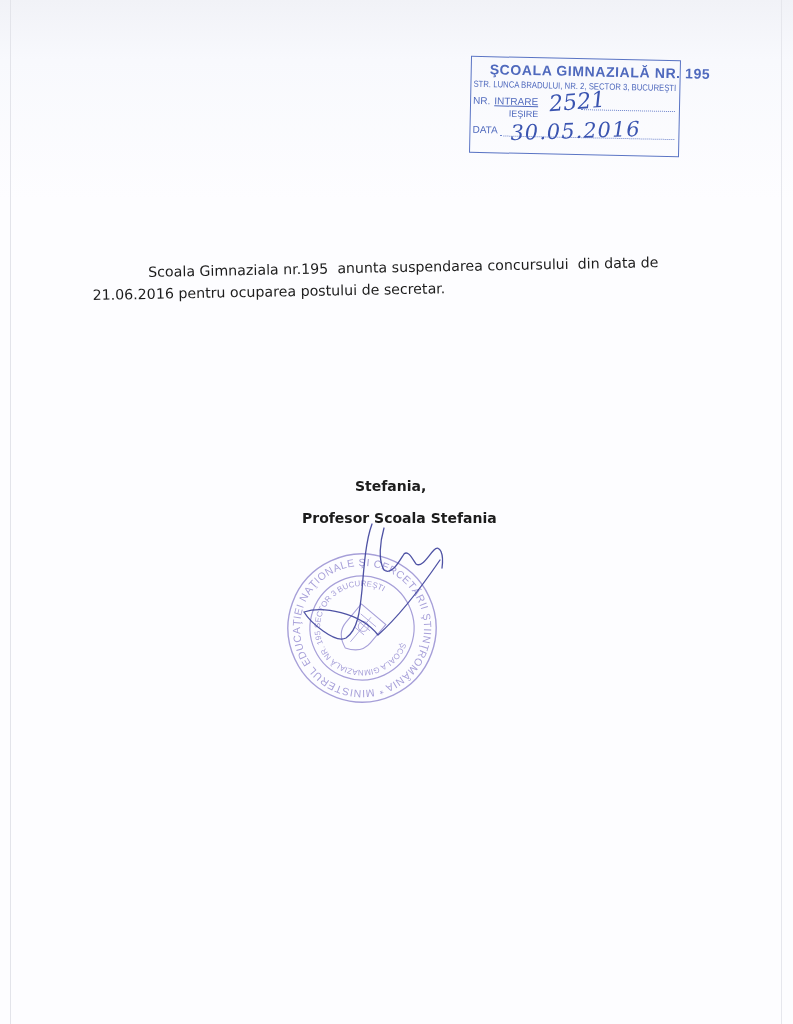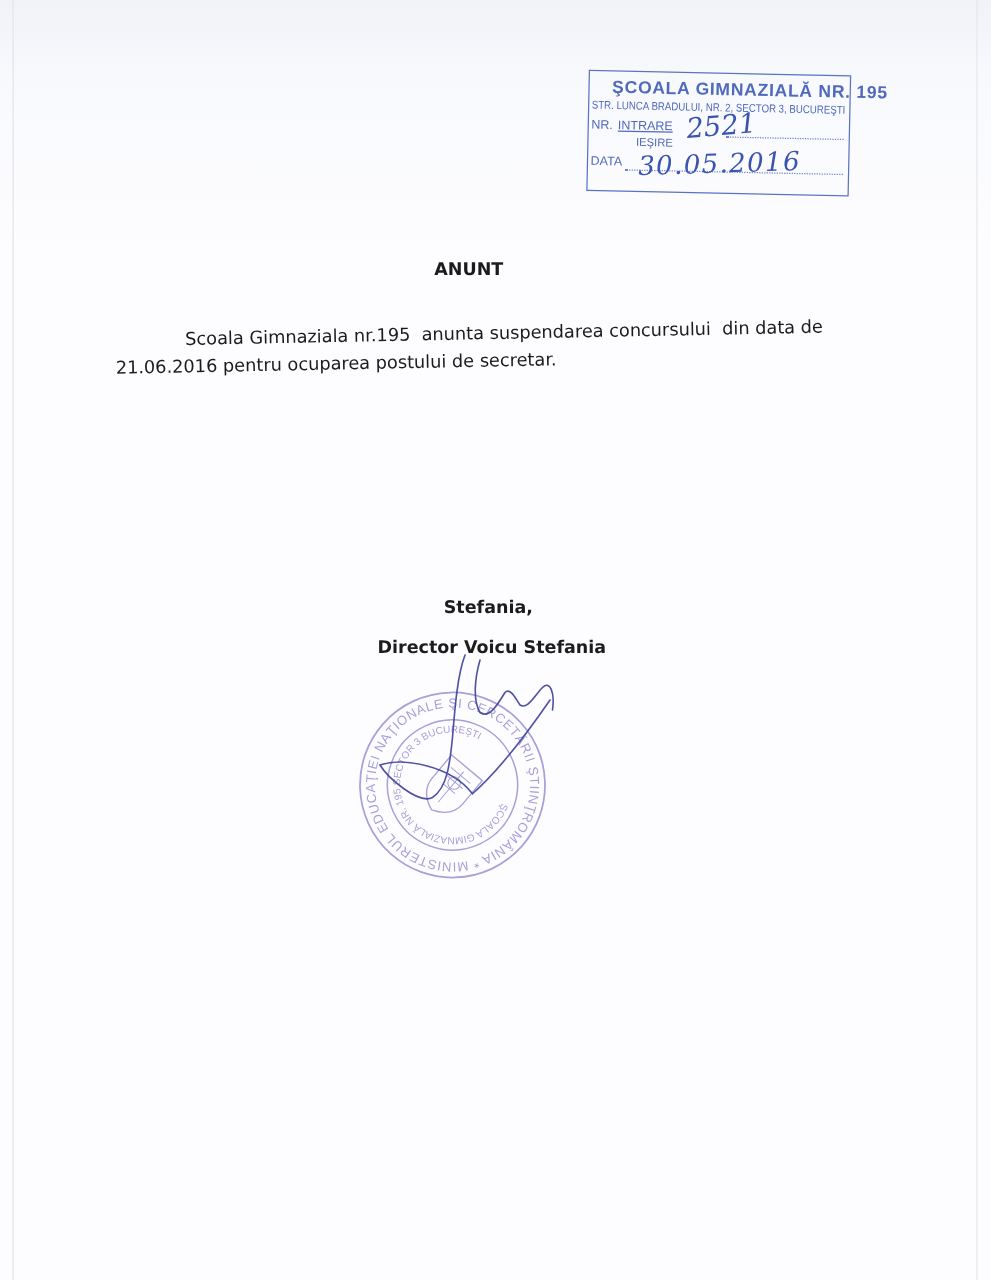--- a/index.html
+++ b/index.html
@@ -70,29 +70,28 @@
       <span>NR.</span><span class="intrare">INTRARE</span>
     </div>
     <div class="iesire">IEŞIRE</div>
     <div class="dots1"></div>
     <div class="data-row">DATA</div>
     <div class="dots2"></div>
     <div class="hw-nr">2521</div>
     <div class="hw-date">30.05.2016</div>
   </div>
 
-  <div class="title">ANUNT</div>
 
   <div class="body-text">
     <span class="line1">Scoala Gimnaziala nr.195  anunta suspendarea concursului  din data de</span>
     <span class="line2">21.06.2016 pentru ocuparea postului de secretar.</span>
   </div>
 
   <div class="sig-title">Stefania,</div>
-  <div class="sig-name">Director Voicu Stefania</div>
+  <div class="sig-name">Profesor Scoala Stefania</div>
 
   <svg class="seal" viewBox="0 0 160 160">
     <defs>
       <path id="outerArc" d="M80,80 m-62,0 a62,62 0 1,1 124,0 a62,62 0 1,1 -124,0"></path>
       <path id="innerArc" d="M80,80 m-42,0 a42,42 0 1,1 84,0 a42,42 0 1,1 -84,0"></path>
     </defs>
     <g transform="rotate(200 80 80)" fill="none" stroke="#8a80cc" opacity="0.75">
       <circle cx="80" cy="80" r="74" stroke-width="1.4"></circle>
       <circle cx="80" cy="80" r="52" stroke-width="1.2"></circle>
       <text font-size="10.5" fill="#8a80cc" stroke="none" font-family="Liberation Sans, sans-serif" letter-spacing="0.5">

